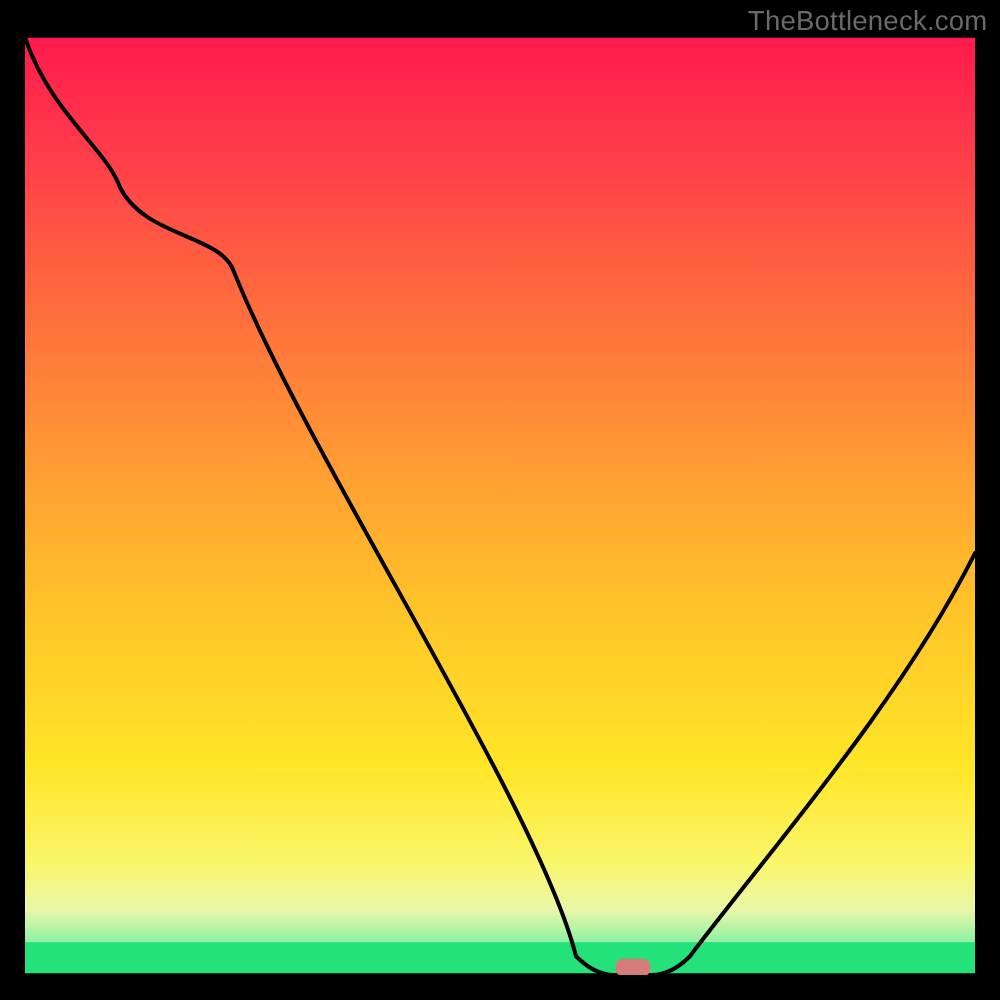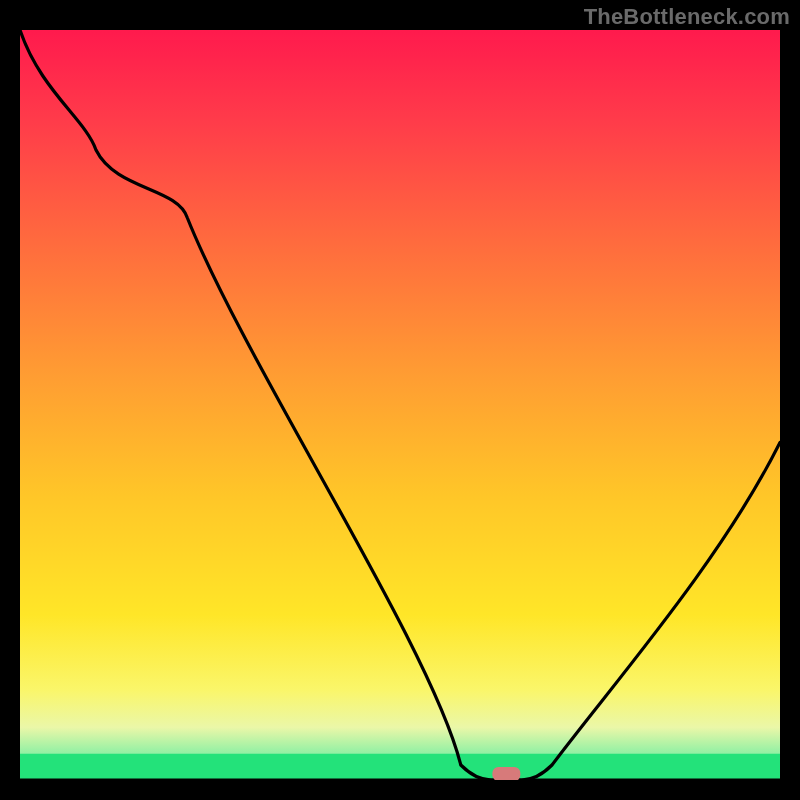--- a/index.html
+++ b/index.html
@@ -16,21 +16,21 @@
     height: 800px;
     background: #000;
     position: relative;
   }
   .watermark {
     position: absolute;
     top: 4px;
     right: 10px;
     color: #6a6a6a;
     font-size: 22px;
-    font-weight: 700;
+    font-weight: 400;
     z-index: 50;
     pointer-events: none;
     letter-spacing: 0.2px;
   }
   .plot-frame {
     position: absolute;
     left: 20px;
     top: 30px;
     width: 760px;
     height: 750px;

